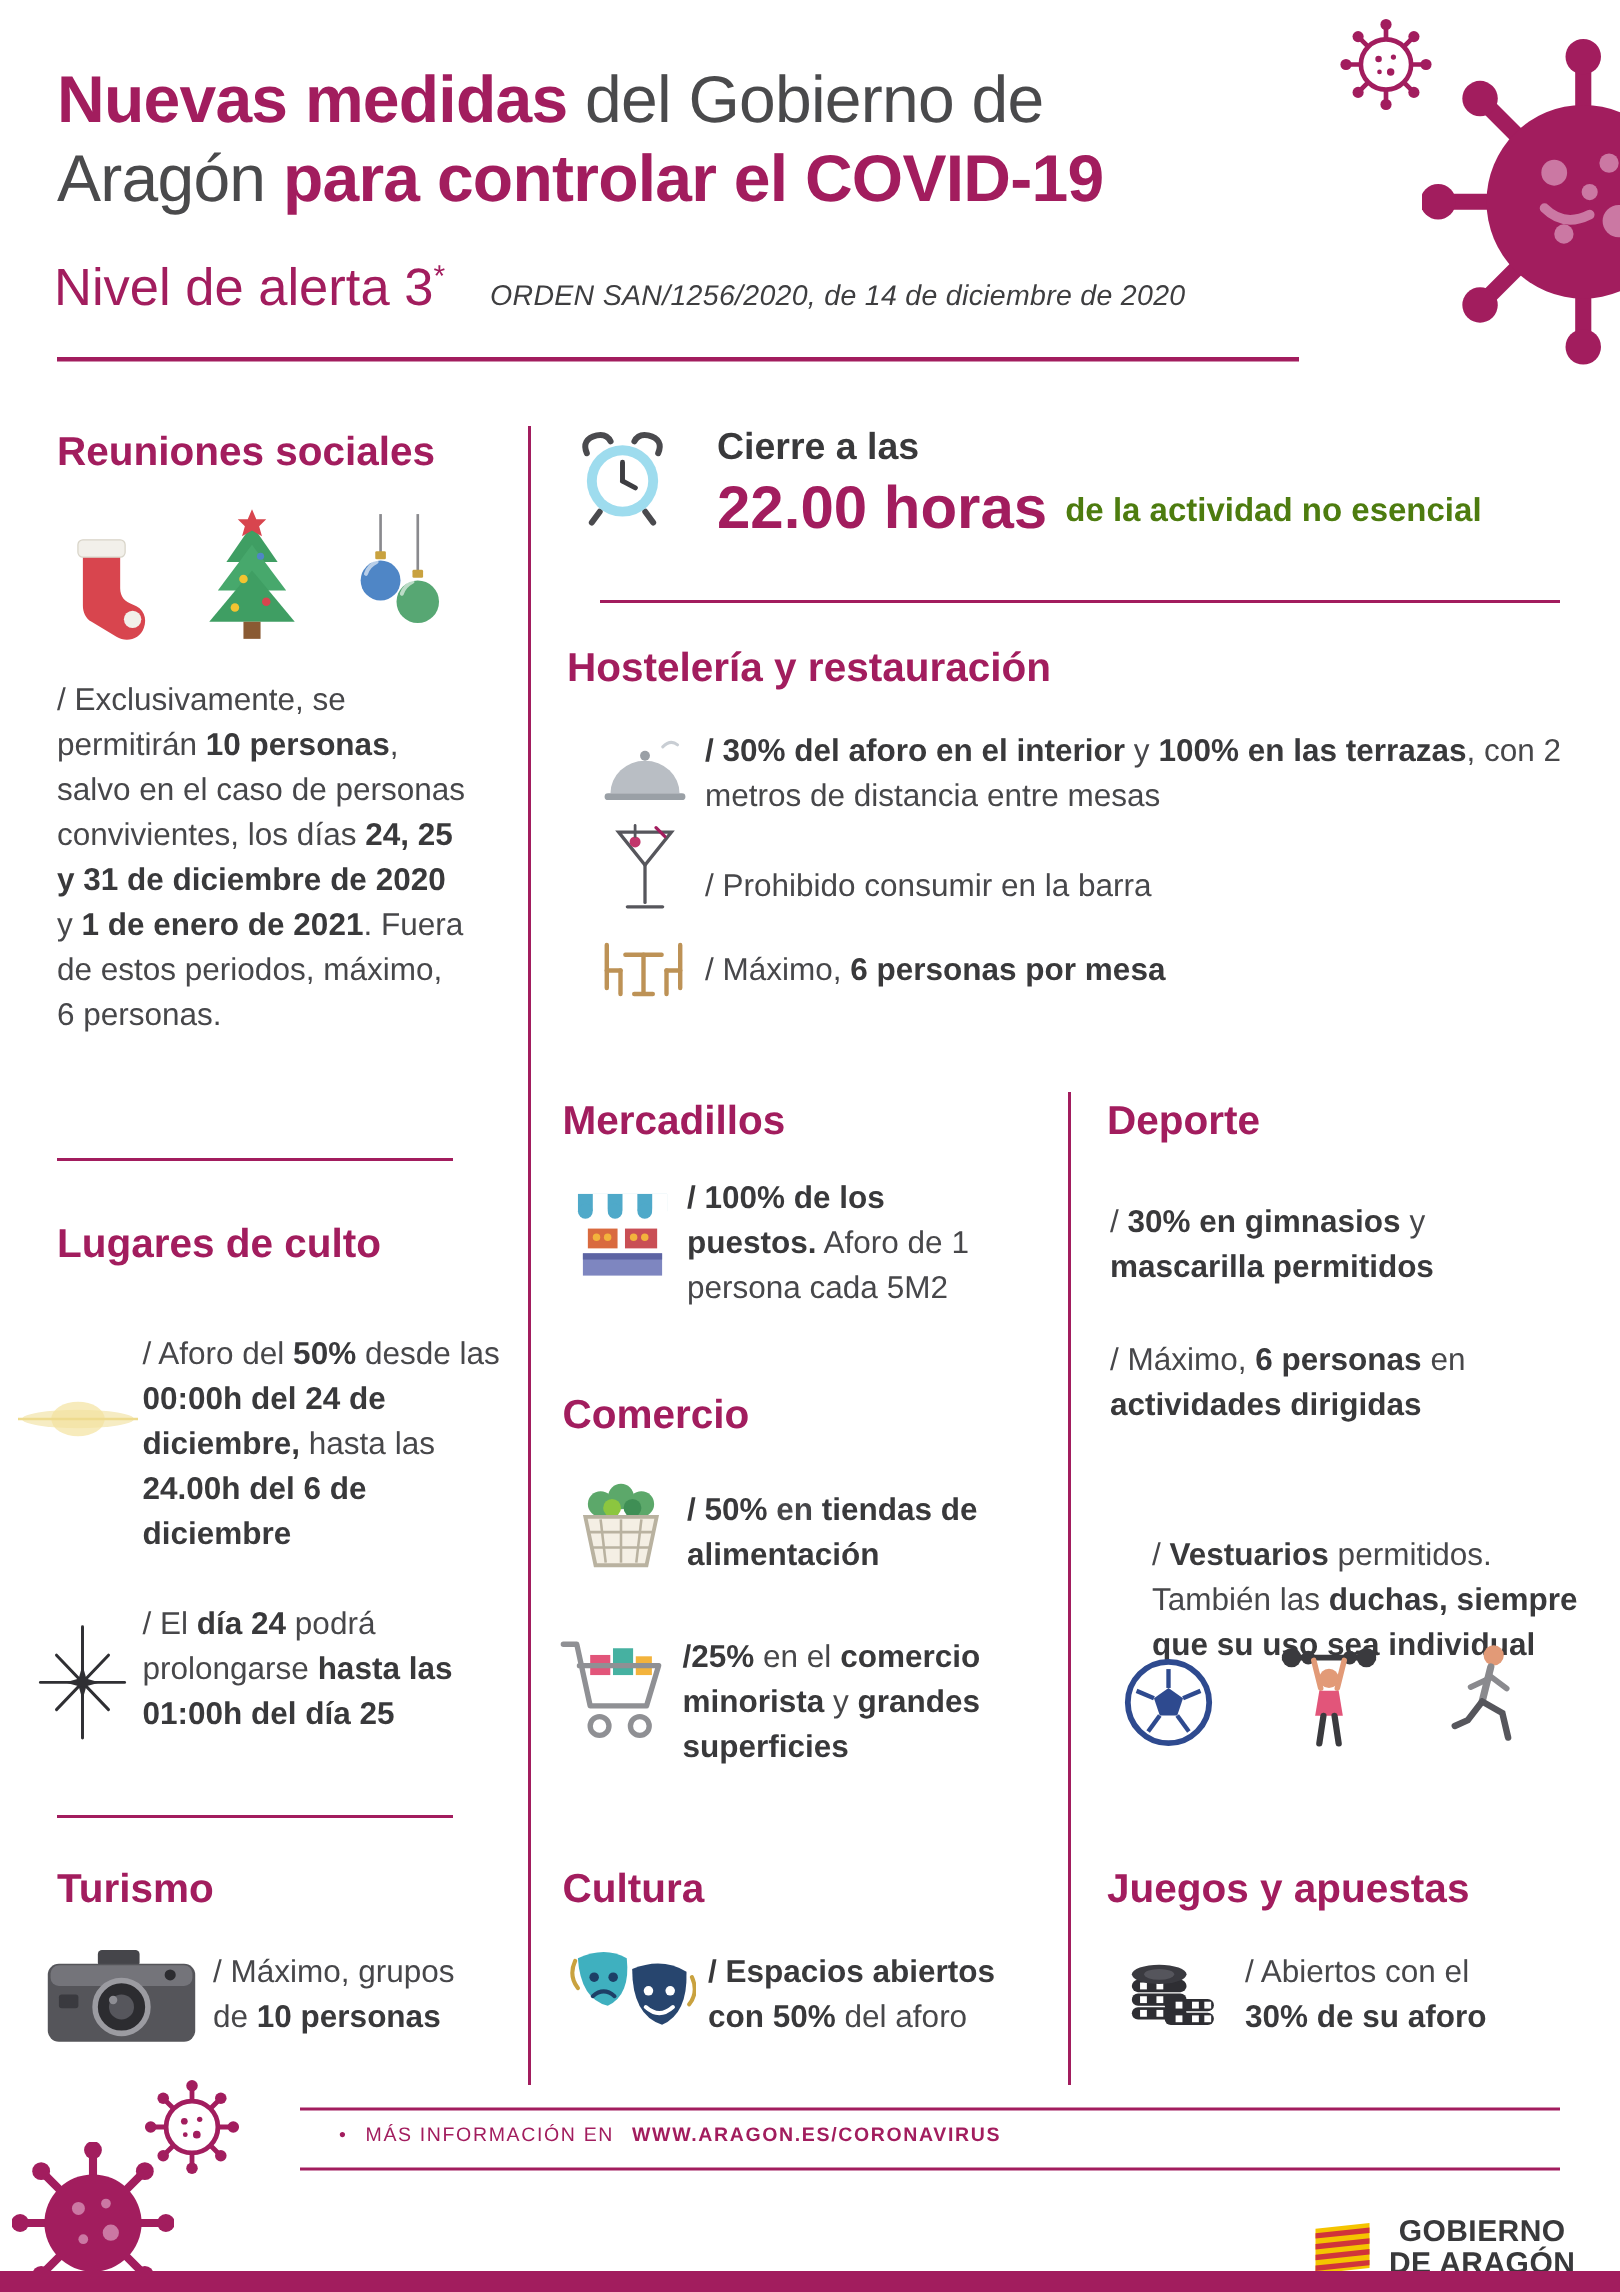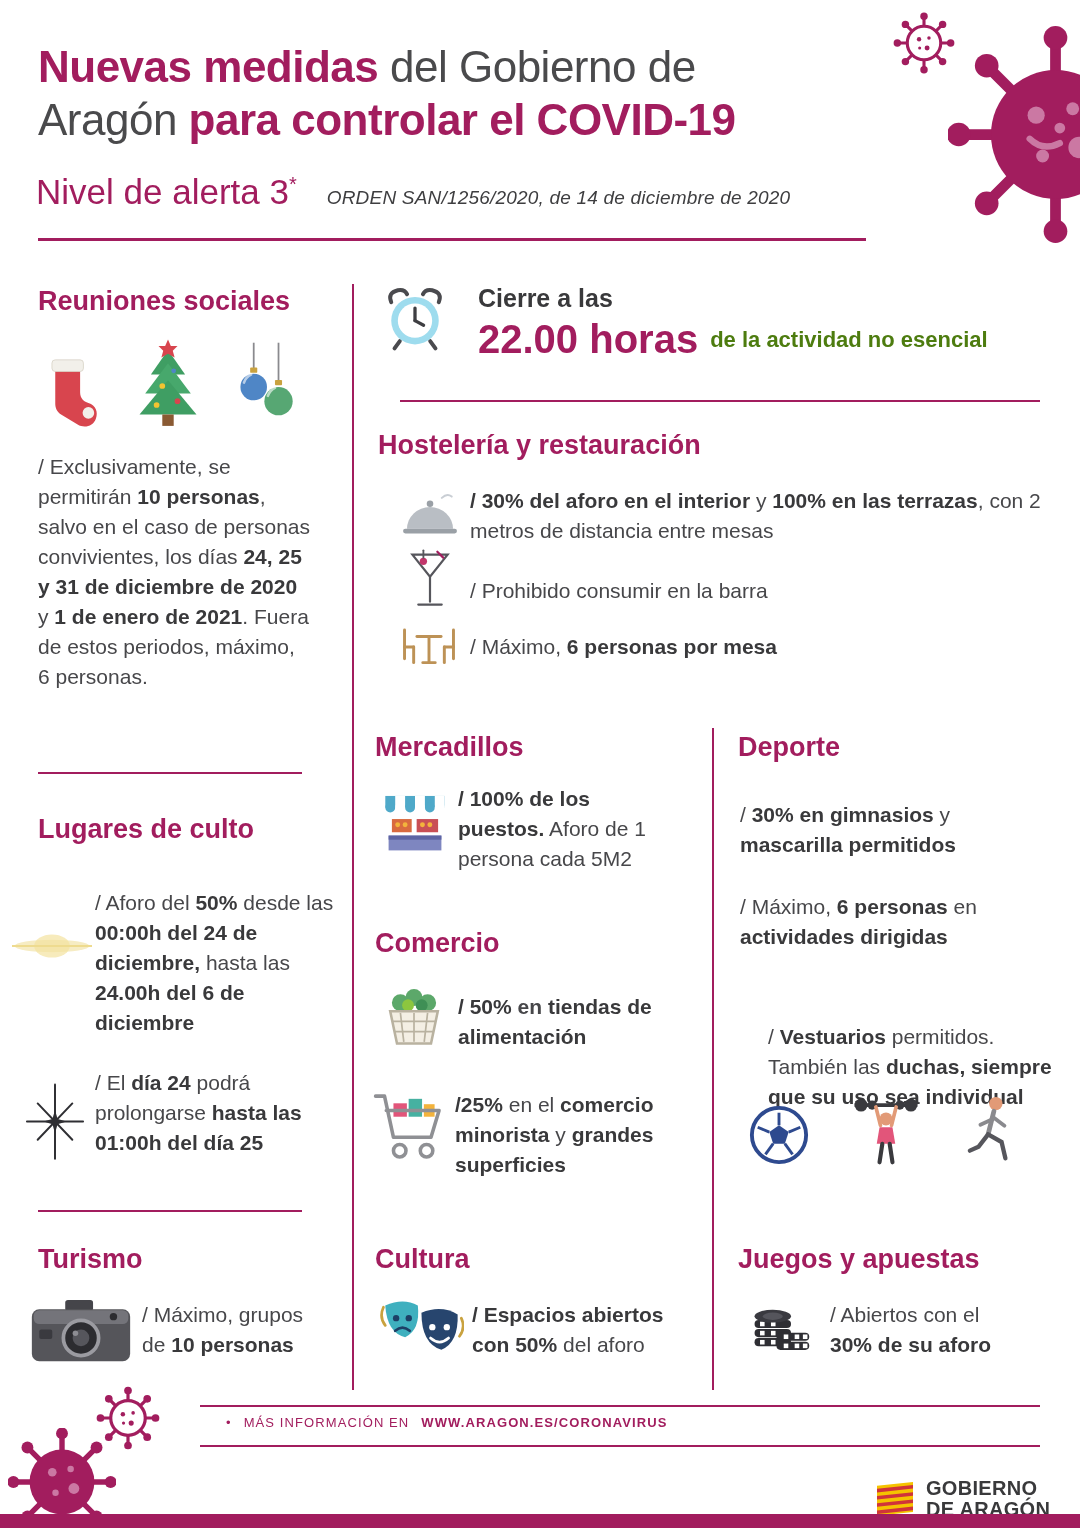--- a/index.html
+++ b/index.html
@@ -489,21 +489,21 @@
       </g>
       <g fill="#cb78a3">
         <circle cx="41" cy="41" r="4"></circle>
           <circle cx="58" cy="38" r="3"></circle>
           <circle cx="61" cy="56" r="5"></circle>
           <circle cx="44" cy="60" r="3"></circle>
       </g>
     </svg>
   </div>
 
-  <div class="abs logo" style="left:874px; top:1478px;">
+  <div class="abs logo" style="left:874px; top:1478px;text-align:center;">
     <div style="width:42px; height:36px;">
       <svg viewBox="0 0 40 36">
         <g transform="skewY(-6) translate(0,3)">
           <rect x="2" y="2" width="36" height="30" fill="#f5c400"></rect>
           <rect x="2" y="5" width="36" height="3.6" fill="#d0343a"></rect>
           <rect x="2" y="12.2" width="36" height="3.6" fill="#d0343a"></rect>
           <rect x="2" y="19.4" width="36" height="3.6" fill="#d0343a"></rect>
           <rect x="2" y="26.6" width="36" height="3.6" fill="#d0343a"></rect>
         </g>
       </svg>

